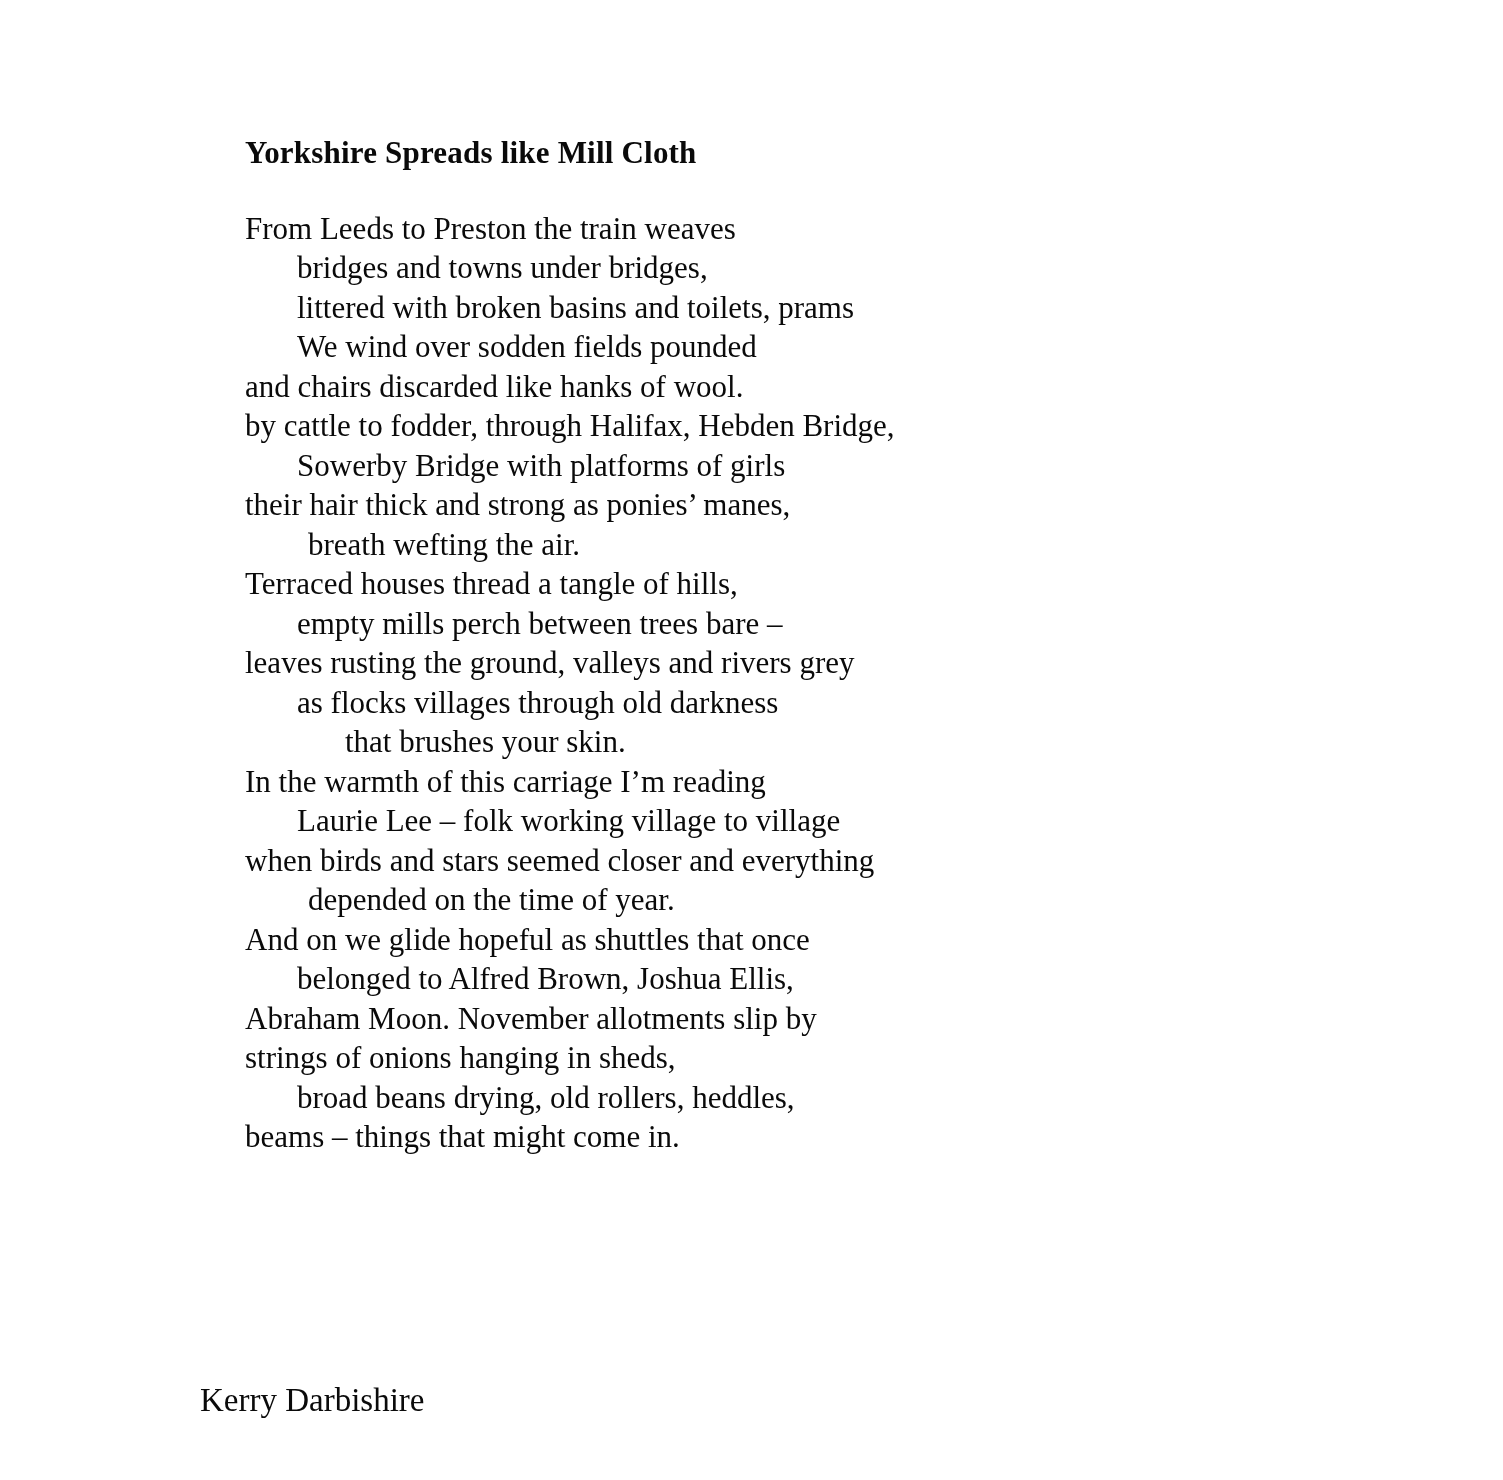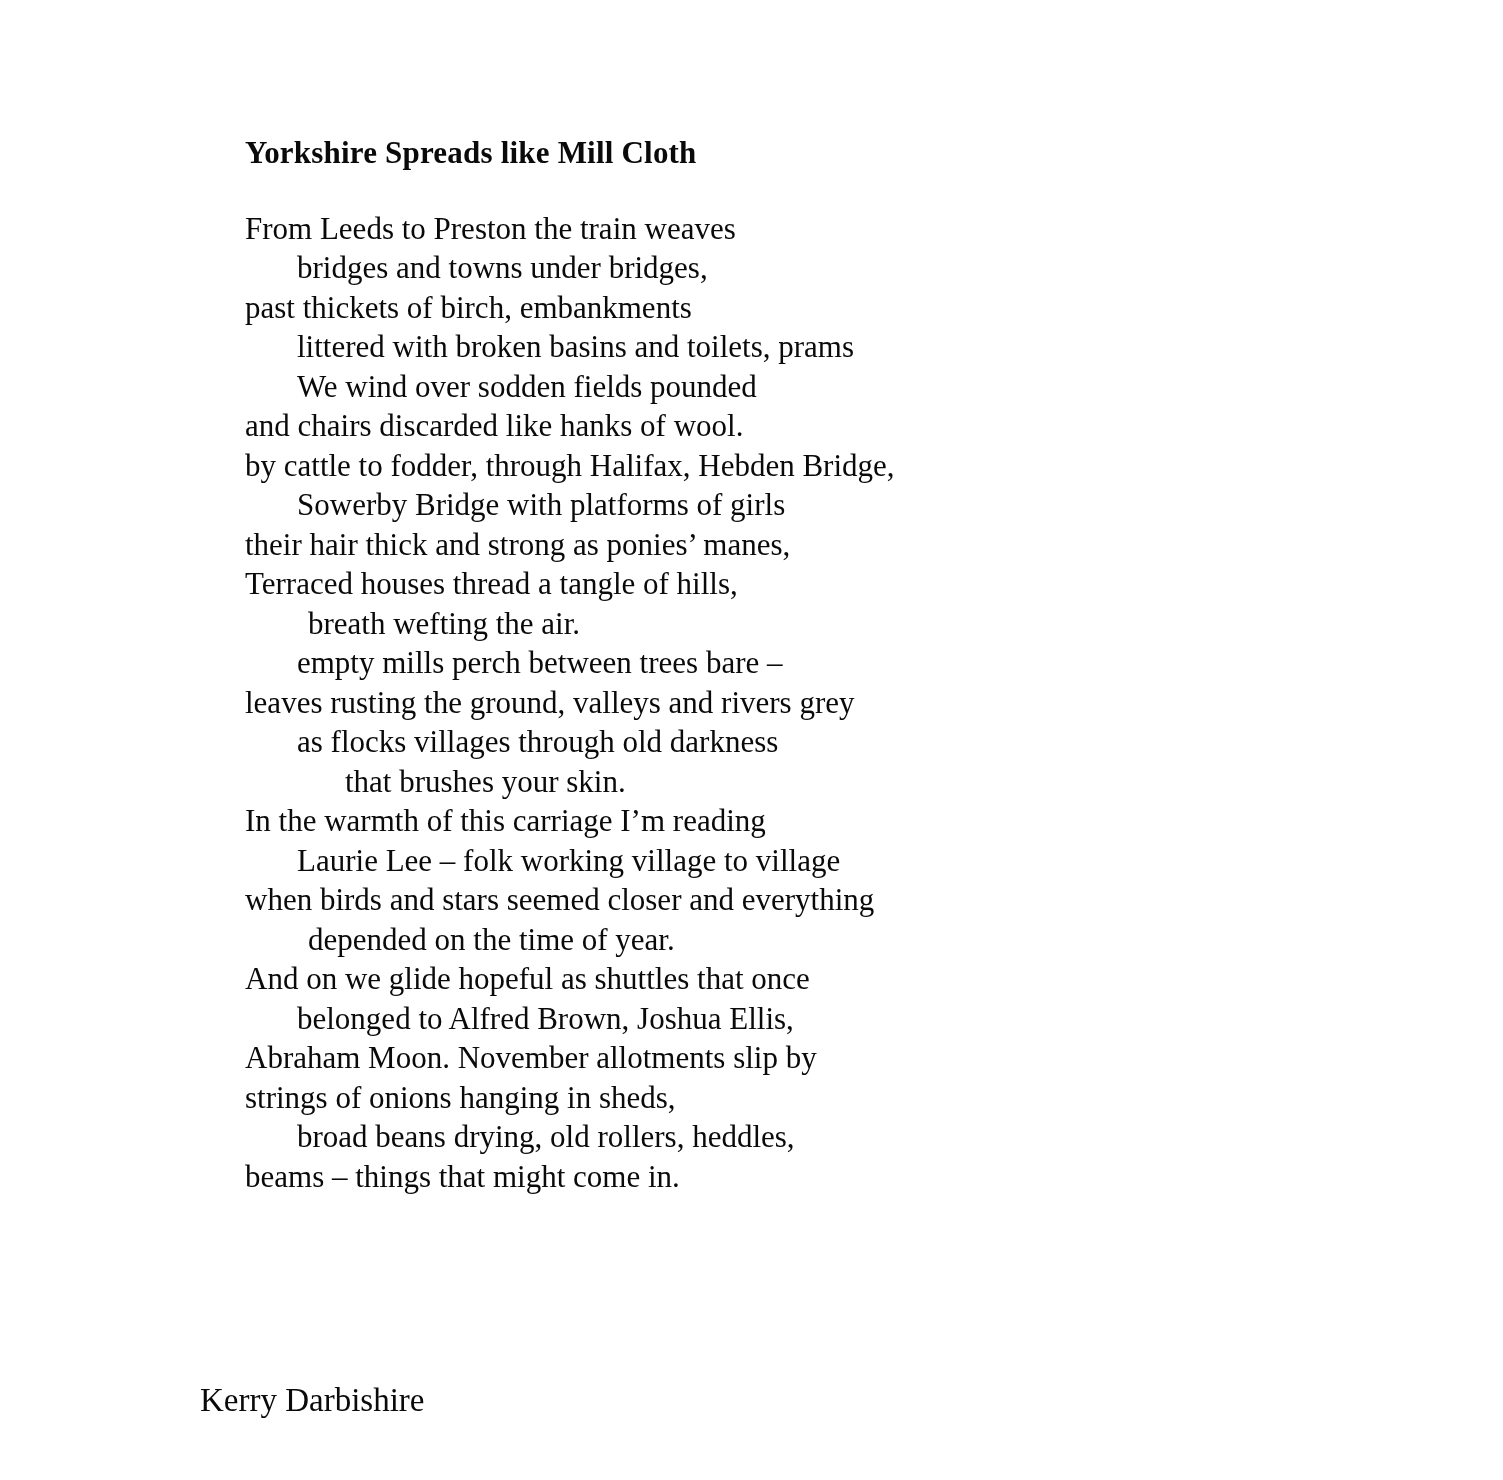--- a/index.html
+++ b/index.html
@@ -48,29 +48,28 @@
 </style>
 </head>
 <body>
 
 <div class="page">
   <div class="poem">
     <h1 class="poem-title">Yorkshire Spreads like Mill Cloth</h1>
     <div id="poem-lines">
         <div class="poem-line indent-0">From Leeds to Preston the train weaves</div>
         <div class="poem-line indent-1">bridges and towns under bridges,</div>
-        <div class="poem-line indent-0">past thickets of birch, embankments</div>
         <div class="poem-line indent-1">littered with broken basins and toilets, prams</div>
         <div class="poem-line indent-1">We wind over sodden fields pounded</div>
         <div class="poem-line indent-0">and chairs discarded like hanks of wool.</div>
         <div class="poem-line indent-0">by cattle to fodder, through Halifax, Hebden Bridge,</div>
         <div class="poem-line indent-1">Sowerby Bridge with platforms of girls</div>
         <div class="poem-line indent-0">their hair thick and strong as ponies’ manes,</div>
+        <div class="poem-line indent-2">breath wefting the air.</div>
         <div class="poem-line indent-0">Terraced houses thread a tangle of hills,</div>
-        <div class="poem-line indent-2">breath wefting the air.</div>
         <div class="poem-line indent-1">empty mills perch between trees bare –</div>
         <div class="poem-line indent-0">leaves rusting the ground, valleys and rivers grey</div>
         <div class="poem-line indent-1">as flocks villages through old darkness</div>
         <div class="poem-line indent-3">that brushes your skin.</div>
         <div class="poem-line indent-0">In the warmth of this carriage I’m reading</div>
         <div class="poem-line indent-1">Laurie Lee – folk working village to village</div>
         <div class="poem-line indent-0">when birds and stars seemed closer and everything</div>
         <div class="poem-line indent-2">depended on the time of year.</div>
         <div class="poem-line indent-0">And on we glide hopeful as shuttles that once</div>
         <div class="poem-line indent-1">belonged to Alfred Brown, Joshua Ellis,</div>

